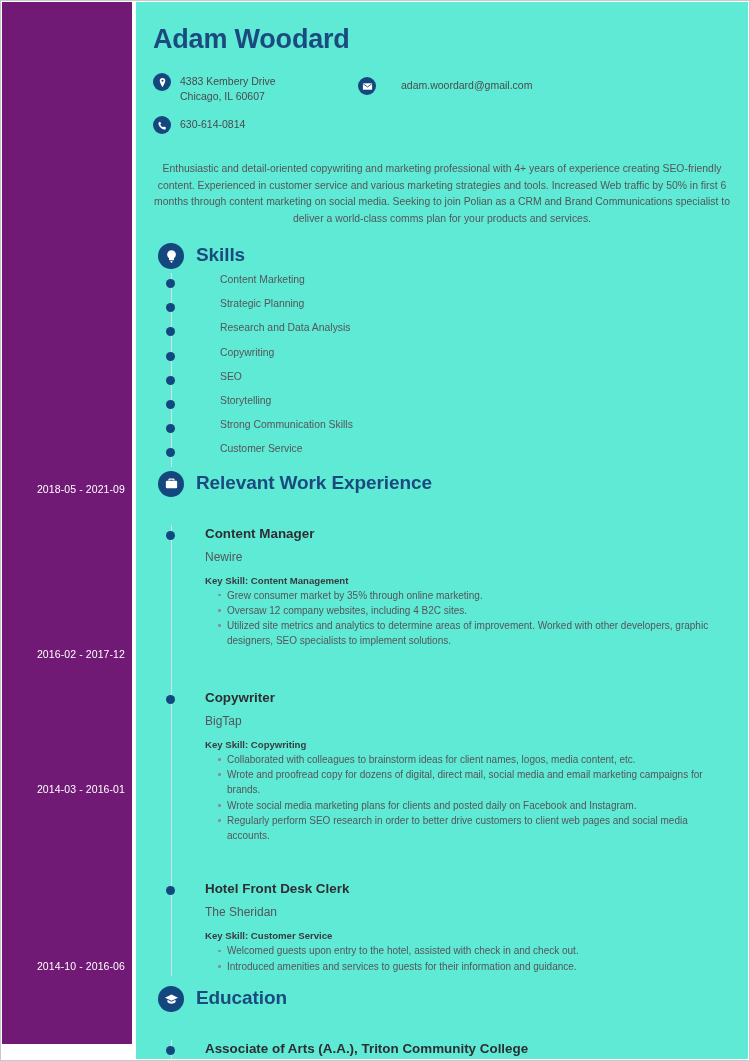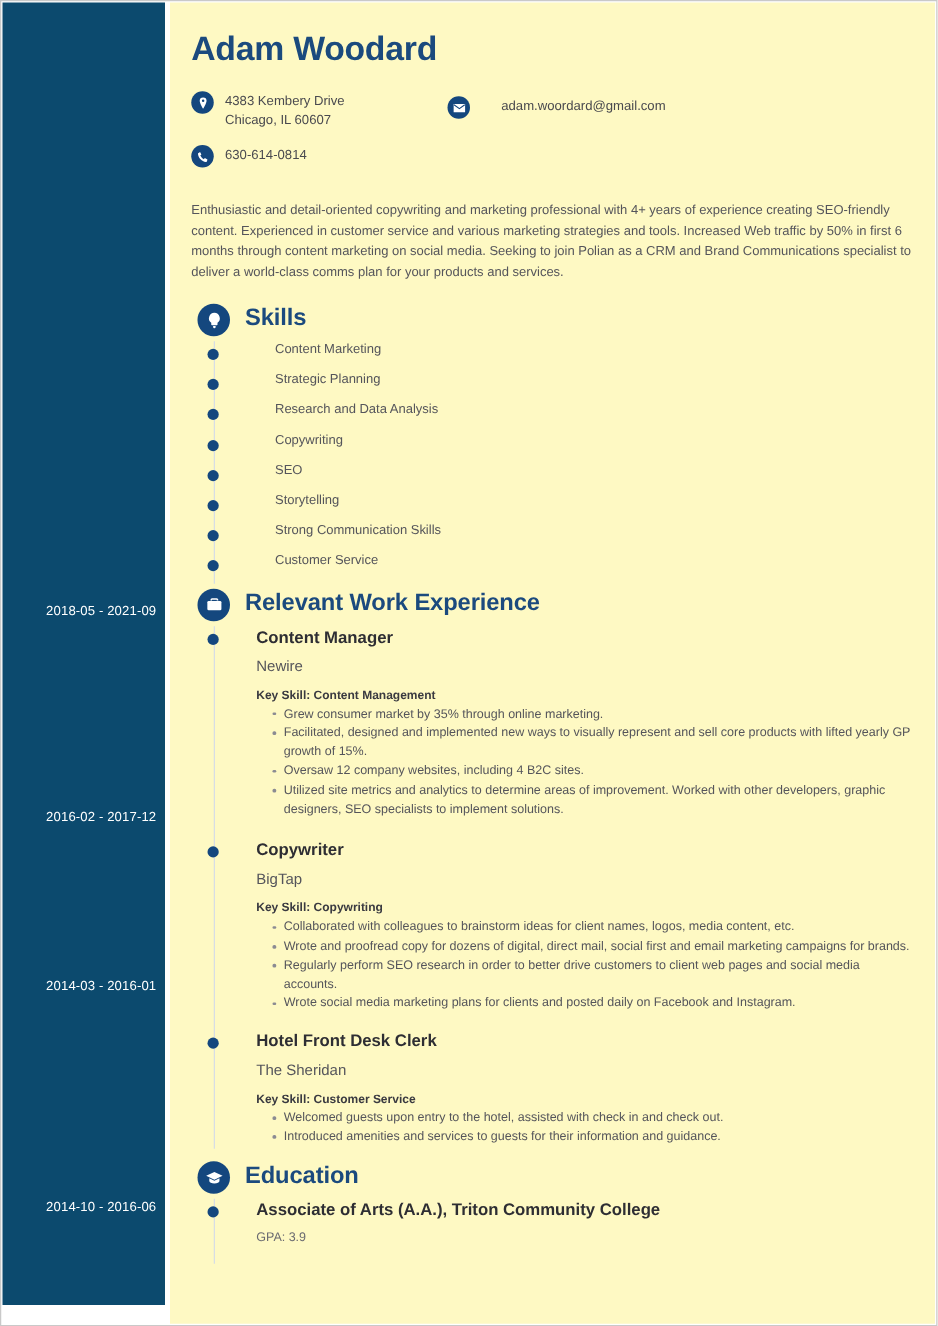--- a/index.html
+++ b/index.html
@@ -8,30 +8,30 @@
     font-family:"Liberation Sans","DejaVu Sans",sans-serif;
     -webkit-font-smoothing:antialiased;
   }
   .page{
     position:absolute;inset:0;background:#ffffff;
     border:1px solid #c9c9c9;box-sizing:border-box;
   }
   
   .rail{
     position:absolute;left:1px;top:1px;bottom:16px;width:130px;
-    background:#0c4a6e;
+    background:#701a75;
   }
   .rail-date{
     position:absolute;right:7px;width:122px;text-align:right;
     color:#ffffff;font-size:10.5px;letter-spacing:.1px;white-space:nowrap;
   }
   
   .content{
     position:absolute;left:135px;right:1px;top:1px;bottom:1px;
-    background:#fef9c3;
+    background:#5eead4;
   }
   .inner{padding:22px 16px 0 16px;}
 
   .name{
     font-size:27px;font-weight:bold;color:#1b4a7e;letter-spacing:-.2px;
     margin:0 0 18px 1px;
   }
 
   
   .contacts{position:relative;height:72px;margin-left:1px;}
@@ -43,21 +43,21 @@
     width:18px;height:18px;border-radius:50%;background:#14477e;
     display:flex;align-items:center;justify-content:center;flex:0 0 auto;
     margin-right:9px;
   }
   .cicon svg{display:block;}
   .ctext{font-size:10.5px;color:#4a4a4f;line-height:15px;padding-top:1px;}
 
   
   .summary{
     font-size:10.4px;color:#55555b;line-height:16.5px;
-    margin:16px 1px 0 1px;text-align:left;
+    margin:16px 1px 0 1px;text-align:center;
   }
 
   
   .sec-head{position:relative;height:30px;margin-top:16px;}
   .sec-badge{
     position:absolute;left:6px;top:0;width:26px;height:26px;border-radius:50%;
     background:#14477e;display:flex;align-items:center;justify-content:center;z-index:3;
   }
   .sec-title{
     position:absolute;left:44px;top:1px;
@@ -77,21 +77,21 @@
 
   
   .skill-row{position:relative;height:24.2px;}
   .skill-row .dot{top:6px;}
   .skill-label{
     position:absolute;left:68px;top:1px;
     font-size:10.4px;color:#55555b;
   }
 
   
-  .job{position:relative;padding-left:53px;padding-bottom:2px;}
+  .job{position:relative;padding-left:53px;padding-bottom:2px;margin-top:24px;}
   .job .dot{top:6px;}
   .job-title{
     font-size:13.4px;font-weight:bold;color:#2e2e33;margin:0;line-height:17px;
   }
   .company{
     font-size:12px;color:#55555b;margin:8px 0 0 0;line-height:15px;
   }
   .keyskill{
     font-size:9.6px;font-weight:bold;color:#3a3a40;margin:10px 0 2px 0;
   }
@@ -219,38 +219,37 @@
 
       <div class="tl">
 
         <div class="job">
           <span class="dot"></span>
           <div class="job-title">Content Manager</div>
           <div class="company">Newire</div>
           <div class="keyskill">Key Skill: Content Management</div>
           <ul class="pts">
             <li>Grew consumer market by 35% through online marketing.</li>
-            <li>Facilitated, designed and implemented new ways to visually represent and sell core products with lifted yearly GP growth of 15%.</li>
             <li>Oversaw 12 company websites, including 4 B2C sites.</li>
             <li>Utilized site metrics and analytics to determine areas of improvement. Worked with other developers, graphic designers, SEO specialists to implement solutions.</li>
           </ul>
         </div>
 
         <div class="gap"></div>
 
         <div class="job">
           <span class="dot"></span>
           <div class="job-title">Copywriter</div>
           <div class="company">BigTap</div>
           <div class="keyskill">Key Skill: Copywriting</div>
           <ul class="pts">
             <li>Collaborated with colleagues to brainstorm ideas for client names, logos, media content, etc.</li>
-            <li>Wrote and proofread copy for dozens of digital, direct mail, social first and email marketing campaigns for brands.</li>
+            <li>Wrote and proofread copy for dozens of digital, direct mail, social media and email marketing campaigns for brands.</li>
+            <li>Wrote social media marketing plans for clients and posted daily on Facebook and Instagram.</li>
             <li>Regularly perform SEO research in order to better drive customers to client web pages and social media accounts.</li>
-            <li>Wrote social media marketing plans for clients and posted daily on Facebook and Instagram.</li>
           </ul>
         </div>
 
         <div class="gap-sm"></div>
 
         <div class="job">
           <span class="dot"></span>
           <div class="job-title">Hotel Front Desk Clerk</div>
           <div class="company">The Sheridan</div>
           <div class="keyskill">Key Skill: Customer Service</div>

